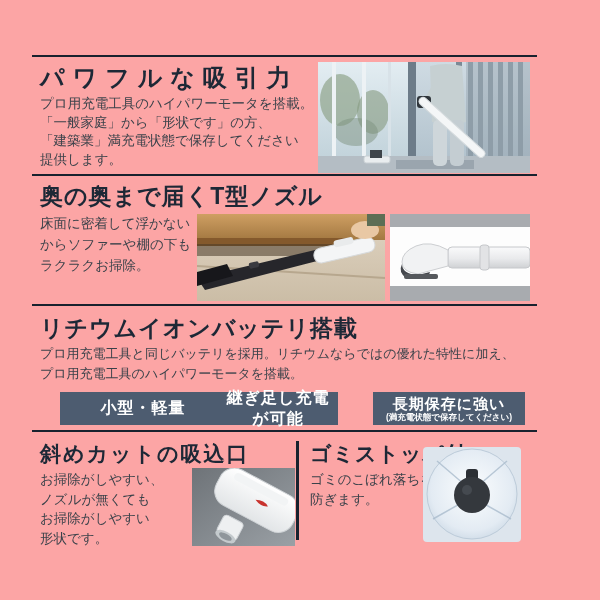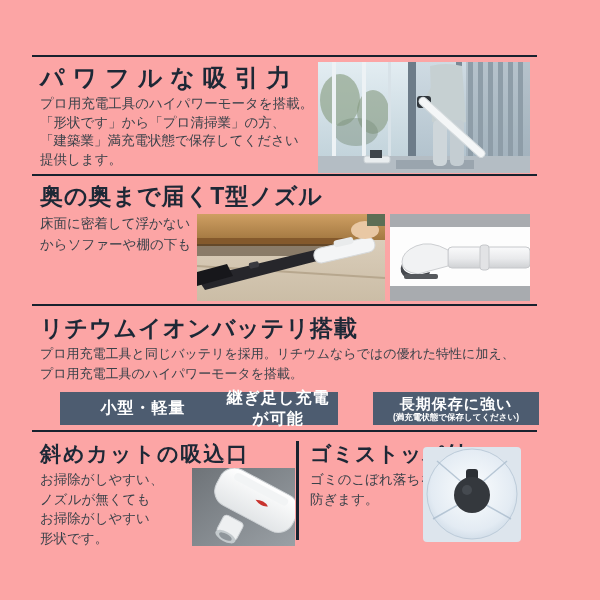--- a/index.html
+++ b/index.html
@@ -33,21 +33,21 @@
 <div id="stage">
 
   <div class="hrule" style="top:55px;height:1.5px;"></div>
   <div class="hrule" style="top:174px;"></div>
   <div class="hrule" style="top:304px;"></div>
   <div class="hrule" style="top:430px;"></div>
 
   <div class="sec-title t1">パワフルな吸引力</div>
   <div class="body-text b1">
     <div>プロ用充電工具のハイパワーモータを搭載。</div>
-    <div>「形状です」から「プロ清掃業」の方、</div>
+    <div>「一般家庭」から「形状です」の方、</div>
     <div>「建築業」満充電状態で保存してください</div>
     <div>提供します。</div>
   </div>
   <div class="photo" style="left:318px;top:62px;width:212px;height:111px;">
     <svg width="212" height="111" viewBox="0 0 212 111">
       <defs>
         <linearGradient id="g1" x1="0" y1="0" x2="0" y2="1">
           <stop offset="0" stop-color="#cfdbe3"></stop>
             <stop offset="1" stop-color="#aebfca"></stop>
         </linearGradient>
@@ -94,20 +94,21 @@
       </g>
       <rect x="46" y="94" width="26" height="7" rx="2" fill="#e9edef" stroke="#c8cfd3" stroke-width="1"></rect>
       <rect x="52" y="88" width="12" height="8" fill="#3d444a"></rect>
     </svg>
   </div>
 
   <div class="sec-title t2">奥の奥まで届くT型ノズル</div>
   <div class="body-text b2">
     <div>床面に密着して浮かない</div>
     <div>からソファーや棚の下も</div>
+    <div>ラクラクお掃除。</div>
   </div>
   <div class="photo" style="left:197px;top:214px;width:188px;height:87px;">
     <svg width="188" height="87" viewBox="0 0 188 87">
       <defs>
         <linearGradient id="wood" x1="0" y1="0" x2="0" y2="1">
           <stop offset="0" stop-color="#cf9f63"></stop>
             <stop offset="1" stop-color="#a37841"></stop>
         </linearGradient>
         <linearGradient id="floor2" x1="0" y1="0" x2="0" y2="1">
           <stop offset="0" stop-color="#e0d4c2"></stop>
@@ -161,21 +162,21 @@
   <div class="body-text b3">
     <div>プロ用充電工具と同じバッテリを採用。リチウムならではの優れた特性に加え、</div>
     <div>プロ用充電工具のハイパワーモータを搭載。</div>
   </div>
   <div class="badge" style="left:60px;width:166px;">
     <span class="lbl">小型・軽量</span>
   </div>
   <div class="badge" style="left:218px;width:120px;">
     <span class="lbl">継ぎ足し充電が可能</span>
   </div>
-  <div class="badge stacked" style="left:373px;width:166px;">
+  <div class="badge stacked" style="left:373px;width:152px;">
     <span class="lbl">長期保存に強い</span>
     <span class="sub">(満充電状態で保存してください)</span>
   </div>
 
   <div class="vrule" style="left:296px;top:441px;height:99px;"></div>
 
   <div class="sec-title t4">斜めカットの吸込口</div>
   <div class="body-text b4">
     <div>お掃除がしやすい、</div>
     <div>ノズルが無くても</div>

